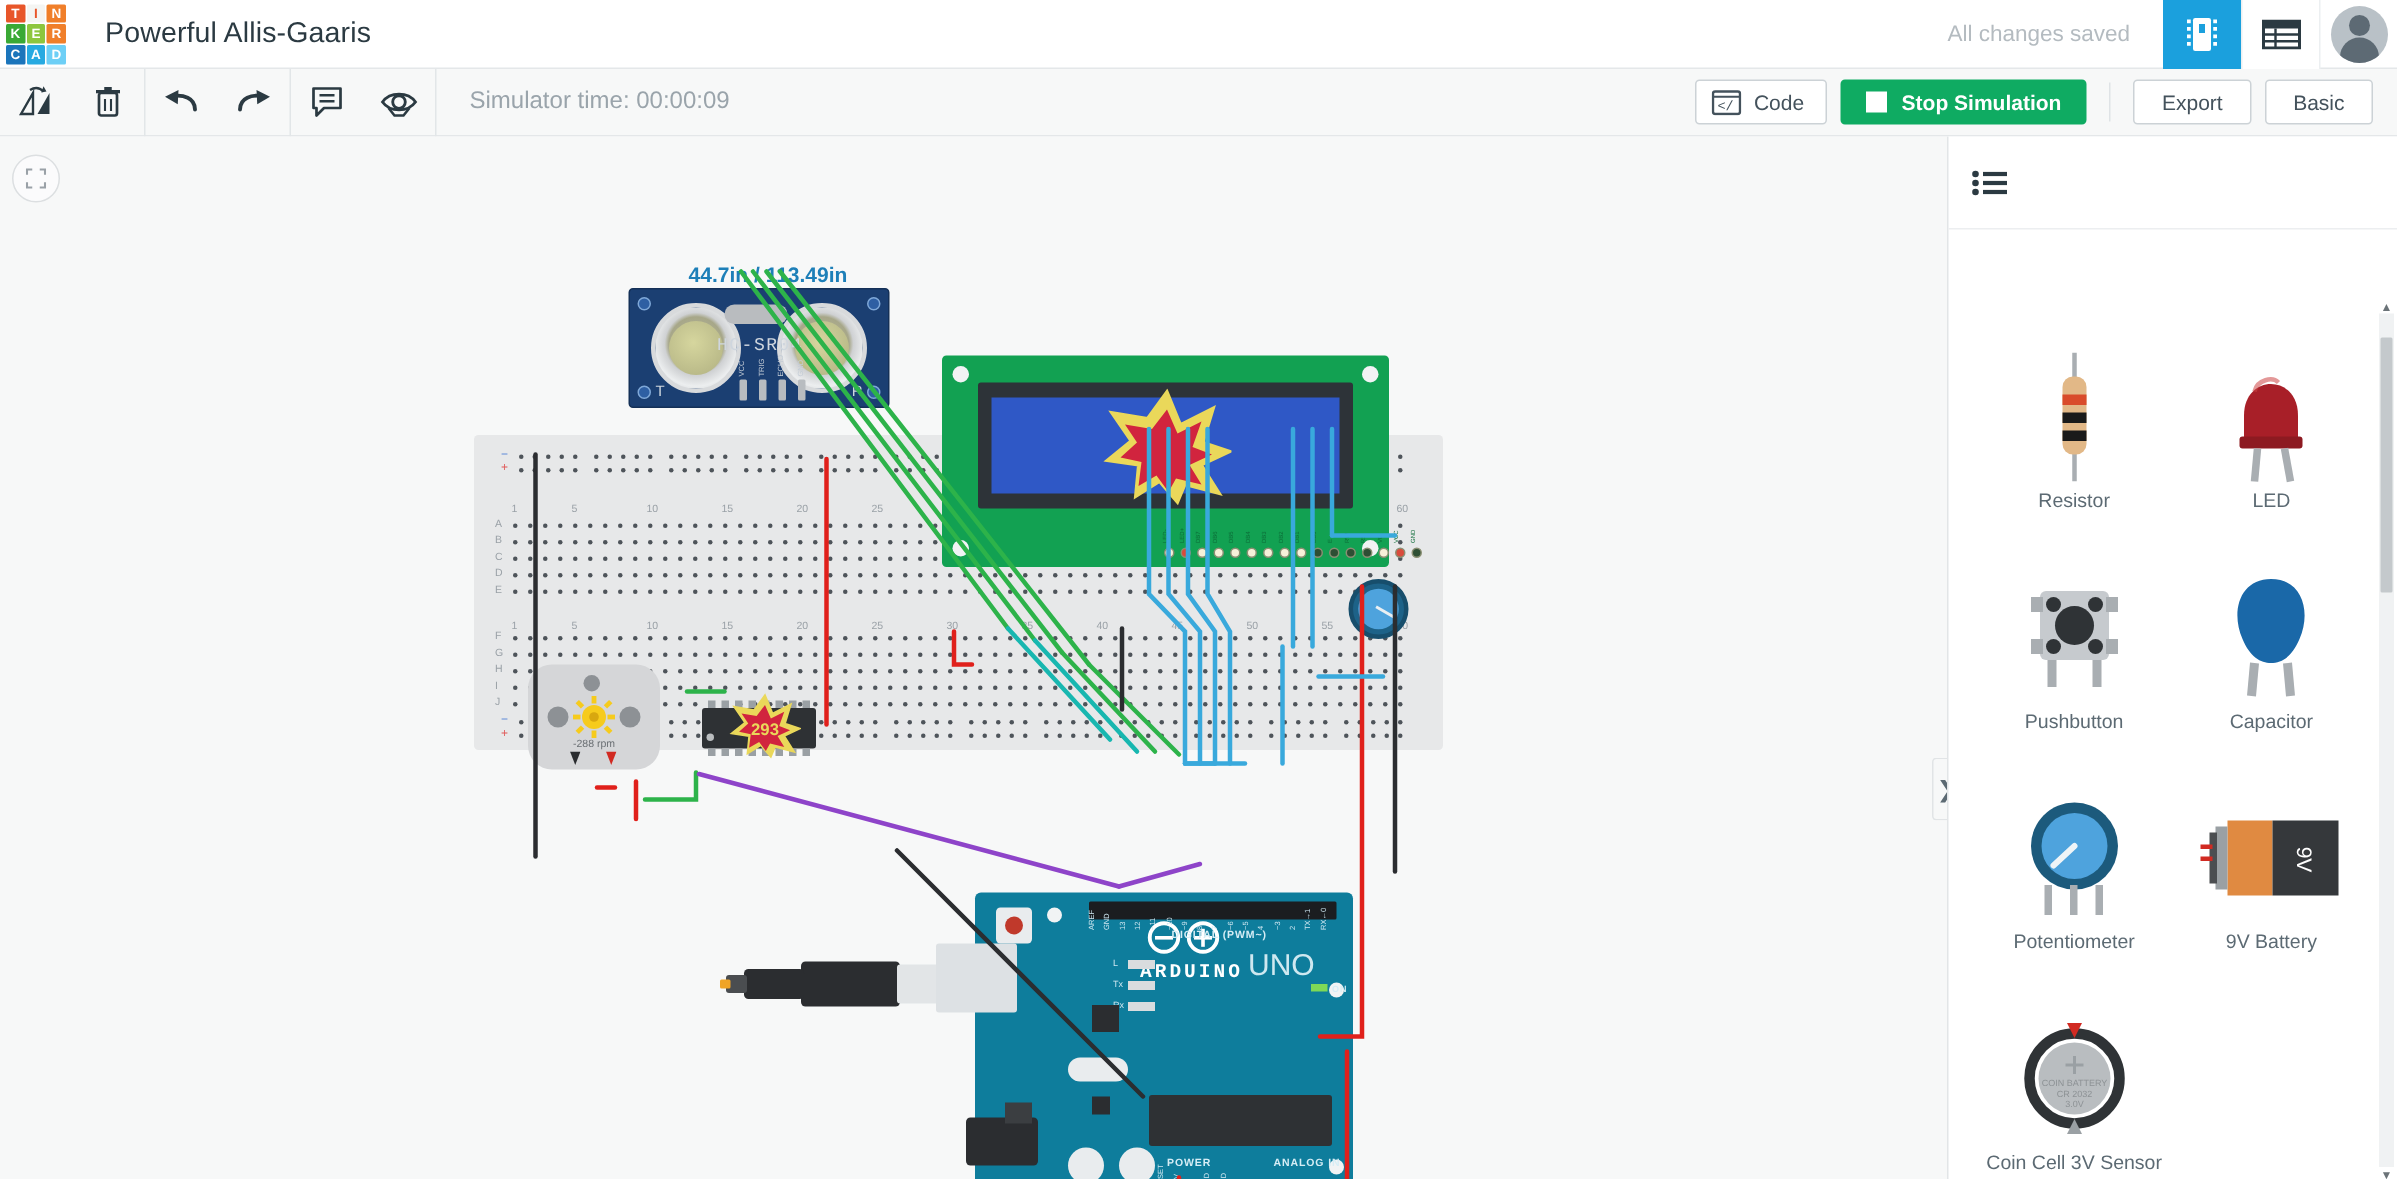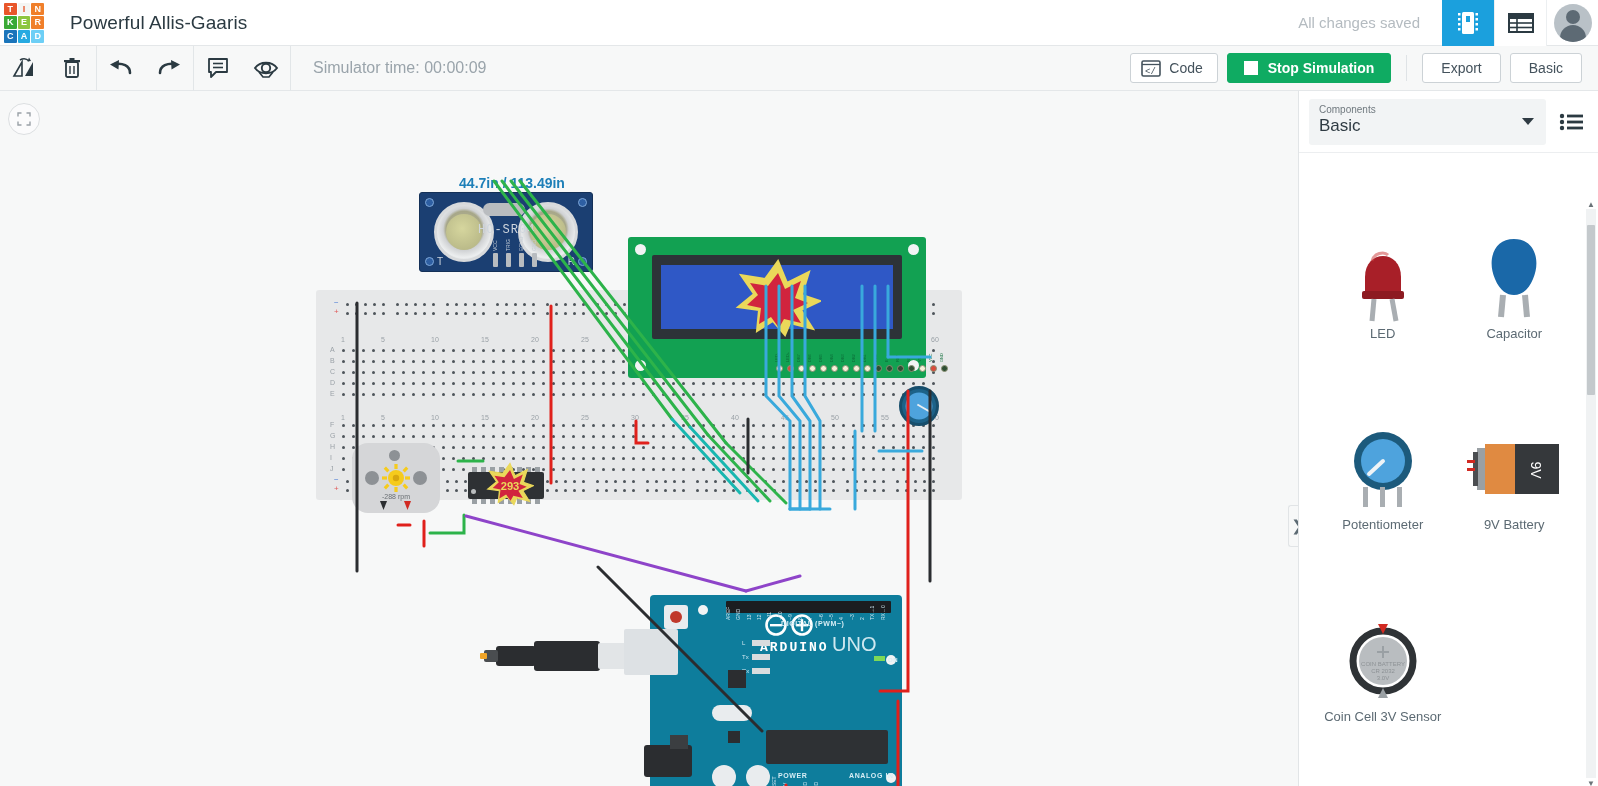--- a/index.html
+++ b/index.html
@@ -1624,49 +1624,75 @@
       <path d="M879 360 L922 360" stroke="#39a9dc" stroke-width="3"></path>
     </g>
   </svg>
 
 
   <div class="collapse-handle">❯</div>
 </div>
 
 <div class="sidebar">
   <div class="sb-head">
-    <div class="sb-select">
-      <div class="sb-select-label">Components</div>
-      <div class="sb-select-value">Basic</div>
-      <div class="sb-caret"></div>
-    </div>
     <div class="sb-listbtn">
       <svg width="24" height="18" viewBox="0 0 24 18">
         <circle cx="3" cy="3" r="2.2" fill="#2b3a42"></circle>
           <rect x="8" y="1.6" width="16" height="2.8" fill="#2b3a42"></rect>
         <circle cx="3" cy="9" r="2.2" fill="#2b3a42"></circle>
           <rect x="8" y="7.6" width="16" height="2.8" fill="#2b3a42"></rect>
         <circle cx="3" cy="15" r="2.2" fill="#2b3a42"></circle>
           <rect x="8" y="13.6" width="16" height="2.8" fill="#2b3a42"></rect>
       </svg>
     </div>
   </div>
 
   <div class="comp-grid" id="comp-grid">
       <div class="comp-cell">
         <div class="comp-art">
+          <svg width="30" height="86" viewBox="0 0 30 86">
+        <rect x="13.5" y="0" width="3" height="86" fill="#a9aeb2"></rect>
+        <rect x="7" y="16" width="16" height="52" rx="7" fill="#e2b887"></rect>
+        <rect x="7" y="28" width="16" height="7" fill="#d94b2b"></rect>
+        <rect x="7" y="40" width="16" height="7" fill="#1a1a1a"></rect>
+        <rect x="7" y="52" width="16" height="7" fill="#1a1a1a"></rect>
+      </svg>
+        </div>
+        <div class="comp-name">Resistor</div>
+      </div>
+      <div class="comp-cell">
+        <div class="comp-art">
           <svg width="58" height="90" viewBox="0 0 58 90">
         <path d="M11 44 C11 16 47 16 47 44 L47 60 L11 60 Z" fill="#a81f28"></path>
         <rect x="8" y="58" width="42" height="8" rx="2" fill="#8d1a21"></rect>
         <path d="M20 66 L18 88" stroke="#a9aeb2" stroke-width="5"></path>
         <path d="M38 66 L42 88" stroke="#a9aeb2" stroke-width="5"></path>
         <path d="M18 28 C20 20 30 18 34 22" stroke="#c44" stroke-width="3" fill="none" opacity=".55"></path>
       </svg>
         </div>
         <div class="comp-name">LED</div>
+      </div>
+      <div class="comp-cell">
+        <div class="comp-art">
+          <svg width="62" height="74" viewBox="0 0 62 74">
+        <rect x="8" y="6" width="46" height="46" rx="4" fill="#c6cace"></rect>
+        <circle cx="31" cy="29" r="13" fill="#2f3336"></circle>
+        <circle cx="17" cy="15" r="5" fill="#2f3336"></circle>
+            <circle cx="45" cy="15" r="5" fill="#2f3336"></circle>
+        <circle cx="17" cy="43" r="5" fill="#2f3336"></circle>
+            <circle cx="45" cy="43" r="5" fill="#2f3336"></circle>
+        <rect x="2" y="10" width="8" height="10" fill="#a9aeb2"></rect>
+            <rect x="52" y="10" width="8" height="10" fill="#a9aeb2"></rect>
+        <rect x="2" y="38" width="8" height="10" fill="#a9aeb2"></rect>
+            <rect x="52" y="38" width="8" height="10" fill="#a9aeb2"></rect>
+        <rect x="13" y="52" width="6" height="18" fill="#a9aeb2"></rect>
+            <rect x="43" y="52" width="6" height="18" fill="#a9aeb2"></rect>
+      </svg>
+        </div>
+        <div class="comp-name">Pushbutton</div>
       </div>
       <div class="comp-cell">
         <div class="comp-art">
           <svg width="62" height="86" viewBox="0 0 62 86">
         <path d="M31 4 C52 4 58 26 50 44 C45 56 38 60 31 60 C24 60 17 56 12 44 C4 26 10 4 31 4 Z" fill="#1a68a8"></path>
         <path d="M20 60 L18 82" stroke="#a9aeb2" stroke-width="6"></path>
         <path d="M42 60 L44 82" stroke="#a9aeb2" stroke-width="6"></path>
       </svg>
         </div>
         <div class="comp-name">Capacitor</div>

